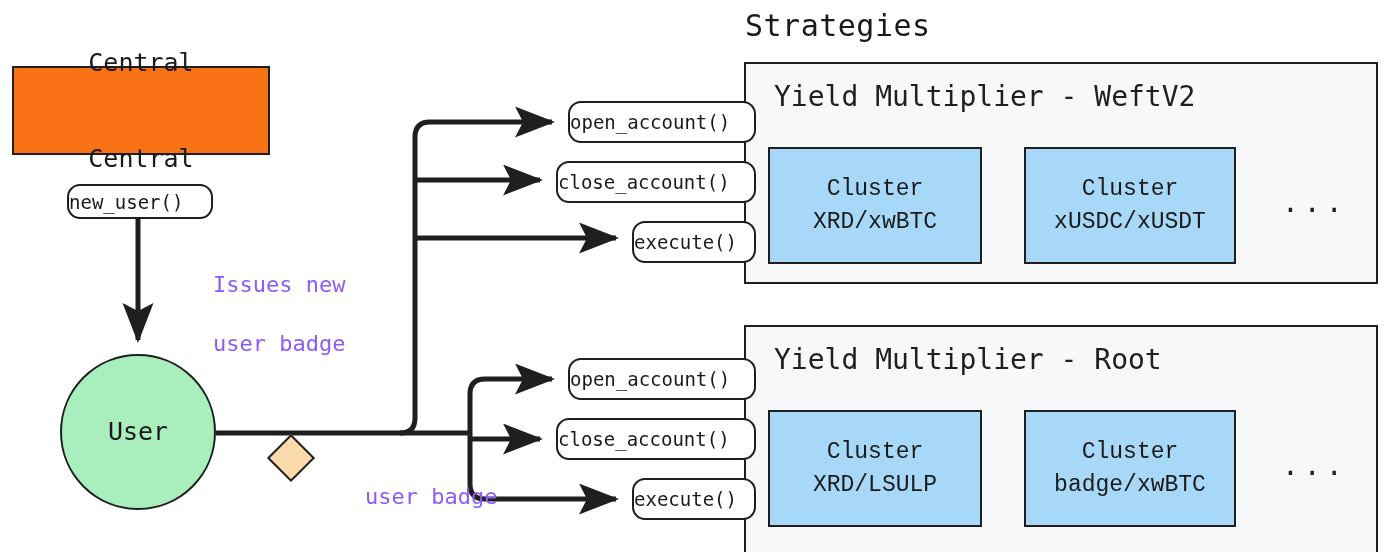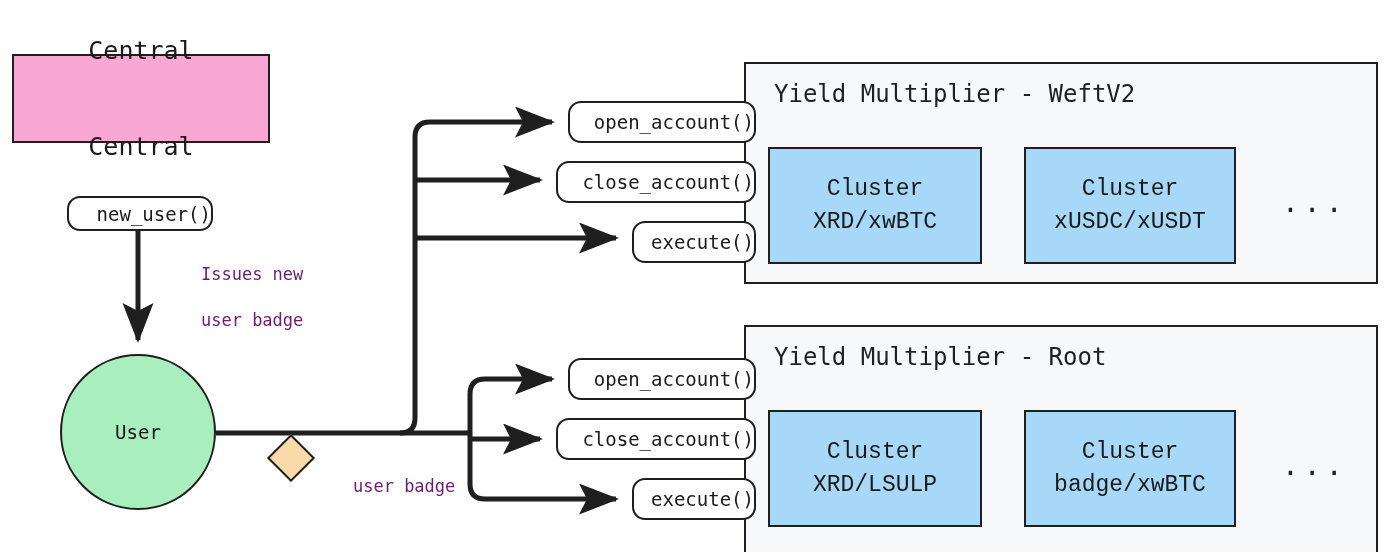--- a/index.html
+++ b/index.html
@@ -26,69 +26,69 @@
     display:flex;
     align-items:center;
     justify-content:center;
     text-align:center;
     line-height:1.28;
     white-space:pre;
   }
 
   
   #central-platform{
-    left:12px; top:54px; width:258px; height:89px;
-    background:#f9a8d4;
+    left:12px; top:66px; width:258px; height:89px;
+    background:#f97316;
     border:2.4px solid #1f1f1f;
     font-size:25px;
     z-index:3;
   }
   #central-platform .txt{display:block;}
 
   
   .pill{
     position:absolute;
     box-sizing:border-box;
     background:#ffffff;
     border:2.4px solid #1f1f1f;
     border-radius:13px;
     display:flex;
     align-items:center;
-    justify-content:flex-end;
+    justify-content:flex-start;
     font-size:19px;
     white-space:pre;
     z-index:6;
   }
-  #pill-new-user{ left:67px; top:184px; width:146px; height:35px;margin-top:12px; }
+  #pill-new-user{ left:67px; top:184px; width:146px; height:35px; }
 
   #pill-open-account-weft  { left:568px; top:101px; width:188px; height:42px; }
   #pill-close-account-weft { left:556px; top:161px; width:200px; height:42px; }
   #pill-execute-weft       { left:632px; top:221px; width:124px; height:42px; }
 
   #pill-open-account-root  { left:568px; top:358px; width:188px; height:42px; }
   #pill-close-account-root { left:556px; top:418px; width:200px; height:42px; }
   #pill-execute-root       { left:632px; top:478px; width:124px; height:42px; }
 
   
   #user-circle{
     left:60px; top:354px; width:156px; height:156px;
     background:#a9eebd;
     border:2.4px solid #1f1f1f;
     border-radius:50%;
-    font-size:19px;
+    font-size:25px;
     z-index:4;
   }
 
   
   .label{
     position:absolute;
-    font-size:17px;
+    font-size:22px;
     line-height:1.35;
     white-space:pre;
-    color:#701a75;
+    color:#8b5cf6;
     z-index:5;
   }
   #label-issues{ left:160px; top:240px; }
   #label-with{  left:222px; top:452px; }
   #label-userbadge{ left:312px; top:452px; }
 
   
   #strategies-title{
     position:absolute;
     left:745px; top:8px;
@@ -104,21 +104,21 @@
     background:#f7f8fa;
     border:2.4px solid #1f1f1f;
     z-index:2;
   }
   #strategy-panel-weft{ left:744px; top:62px; width:634px; height:222px; }
   #strategy-panel-root{ left:744px; top:325px; width:634px; height:268px; }
 
   .strategy-title{
     position:absolute;
     left:28px; top:16px;
-    font-size:24px;
+    font-size:28px;
     white-space:pre;
     color:#1f1f1f;
   }
 
   .cluster{
     position:absolute;
     box-sizing:border-box;
     background:#a8d8f8;
     border:2.4px solid #1f1f1f;
     display:flex;
@@ -205,20 +205,23 @@
 
   <div class="node" id="user-circle">
     <span>User</span>
   </div>
 
   <div id="badge-diamond"></div>
   <div class="label" id="label-userbadge">
     <span>user badge</span>
   </div>
 
+  <div id="strategies-title">
+    <span>Strategies</span>
+  </div>
 
   <div class="strategy-panel" id="strategy-panel-weft">
     <div class="strategy-title">Yield Multiplier - WeftV2</div>
 
     <div class="cluster cluster-a">
       <span class="c1">Cluster</span>
       <span class="c2">XRD/xwBTC</span>
     </div>
 
     <div class="cluster cluster-b">

